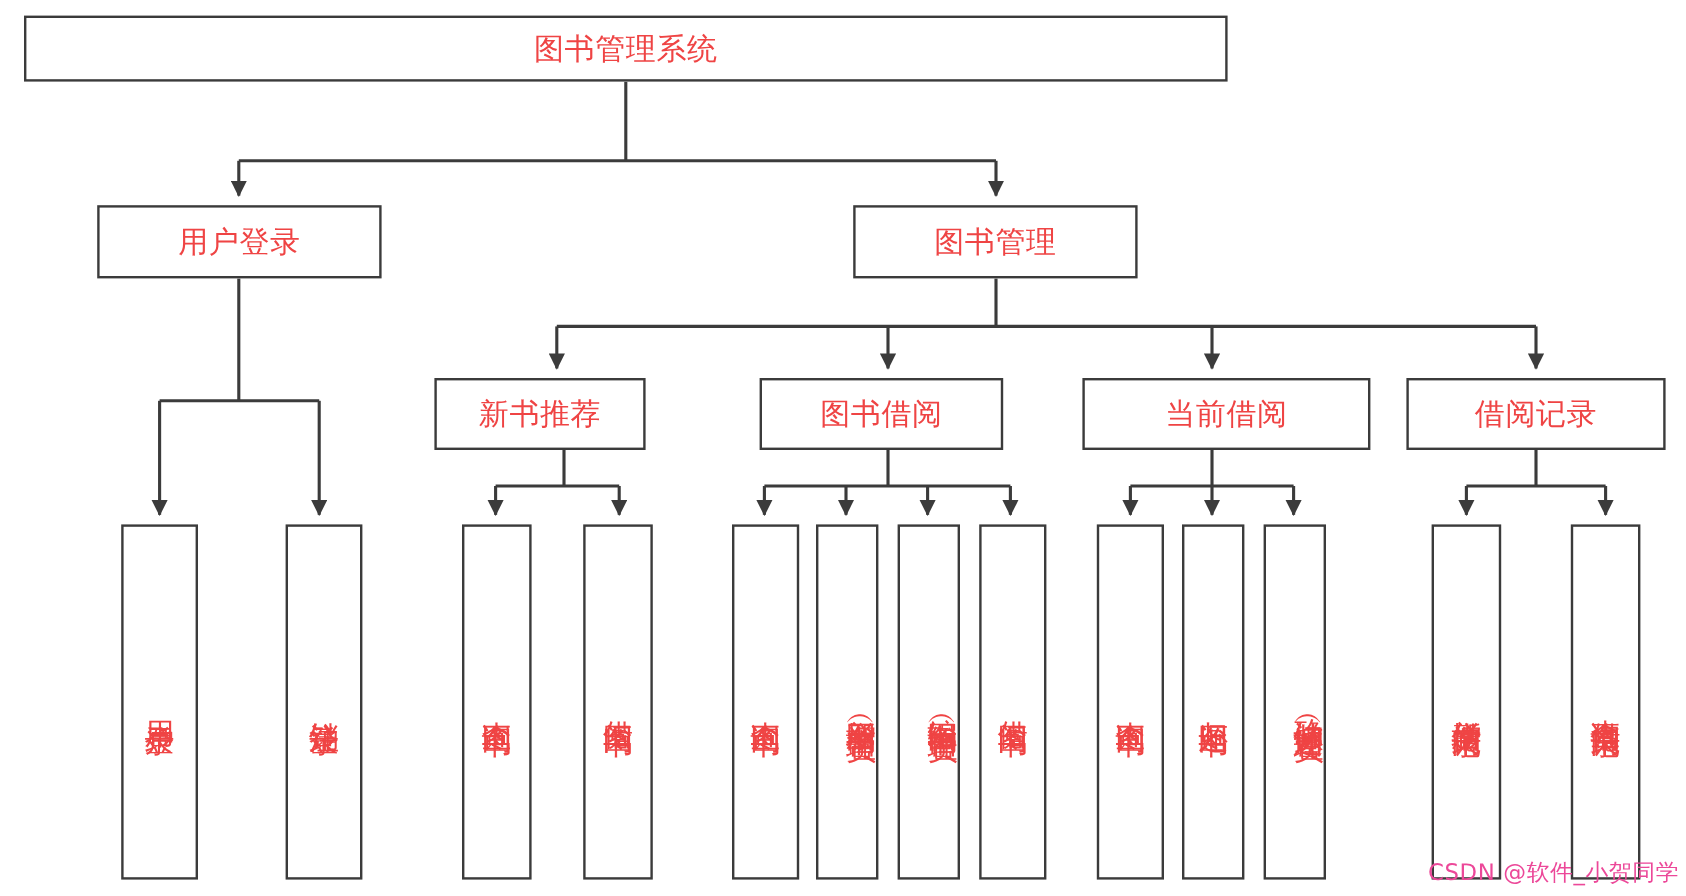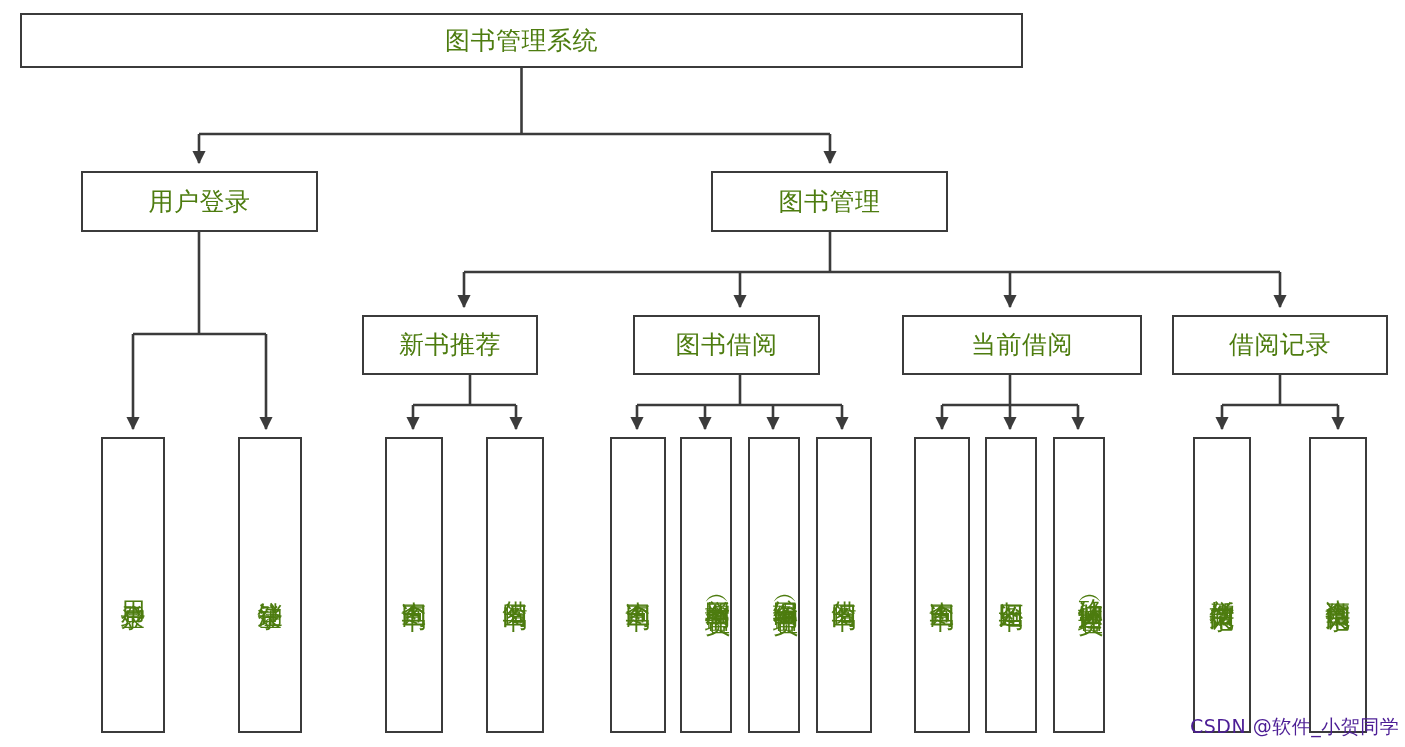--- a/index.html
+++ b/index.html
@@ -27,21 +27,21 @@
     pointer-events: none;
   }
   .node {
     position: absolute;
     box-sizing: border-box;
     background: #ffffff;
     border: 2.5px solid #3b3b3b;
     display: flex;
     align-items: center;
     justify-content: center;
-    color: #4d7c0f;
+    color: #ef4444;
   }
   .node-h {
     font-size: 25px;
     letter-spacing: 0.5px;
     line-height: 1.1;
     white-space: nowrap;
   }
   .node-root {
     font-size: 25px;
   }
@@ -58,21 +58,21 @@
   }
   .node-v.short {
     align-items: center;
     padding-top: 0;
   }
   .watermark {
     position: absolute;
     left: 1190px;
     top: 714px;
     font-size: 19px;
-    color: #4c1d95;
+    color: #ec4899;
     white-space: nowrap;
     letter-spacing: 0.5px;
   }
 </style>
 </head>
 <body>
 
 <div id="canvas">
 
   <svg id="edges" viewBox="0 0 1405 747" xmlns="http://www.w3.org/2000/svg">
@@ -126,21 +126,21 @@
   </svg>
 
   <div class="node node-h node-root" style="left:20px; top:13px; width:1003px; height:55px;">图书管理系统</div>
 
   <div class="node node-h" style="left:81px; top:171px; width:237px; height:61px;">用户登录</div>
 
   <div class="node node-h" style="left:711px; top:171px; width:237px; height:61px;">图书管理</div>
 
   <div class="node node-h" style="left:362px; top:315px; width:176px; height:60px;">新书推荐</div>
 
-  <div class="node node-h" style="left:633px; top:315px; width:187px; height:60px;">图书借阅</div>
+  <div class="node node-h" style="left:633px; top:315px; width:203px; height:60px;">图书借阅</div>
 
   <div class="node node-h" style="left:902px; top:315px; width:240px; height:60px;">当前借阅</div>
 
   <div class="node node-h" style="left:1172px; top:315px; width:216px; height:60px;text-align:right;">借阅记录</div>
 
   <div class="node node-v short" style="left:101px; top:437px; width:64px; height:296px;">用户登录</div>
 
   <div class="node node-v short" style="left:238px; top:437px; width:64px; height:296px;">注销登录</div>
 
   <div class="node node-v short" style="left:385px; top:437px; width:58px; height:296px;">查询图书</div>

